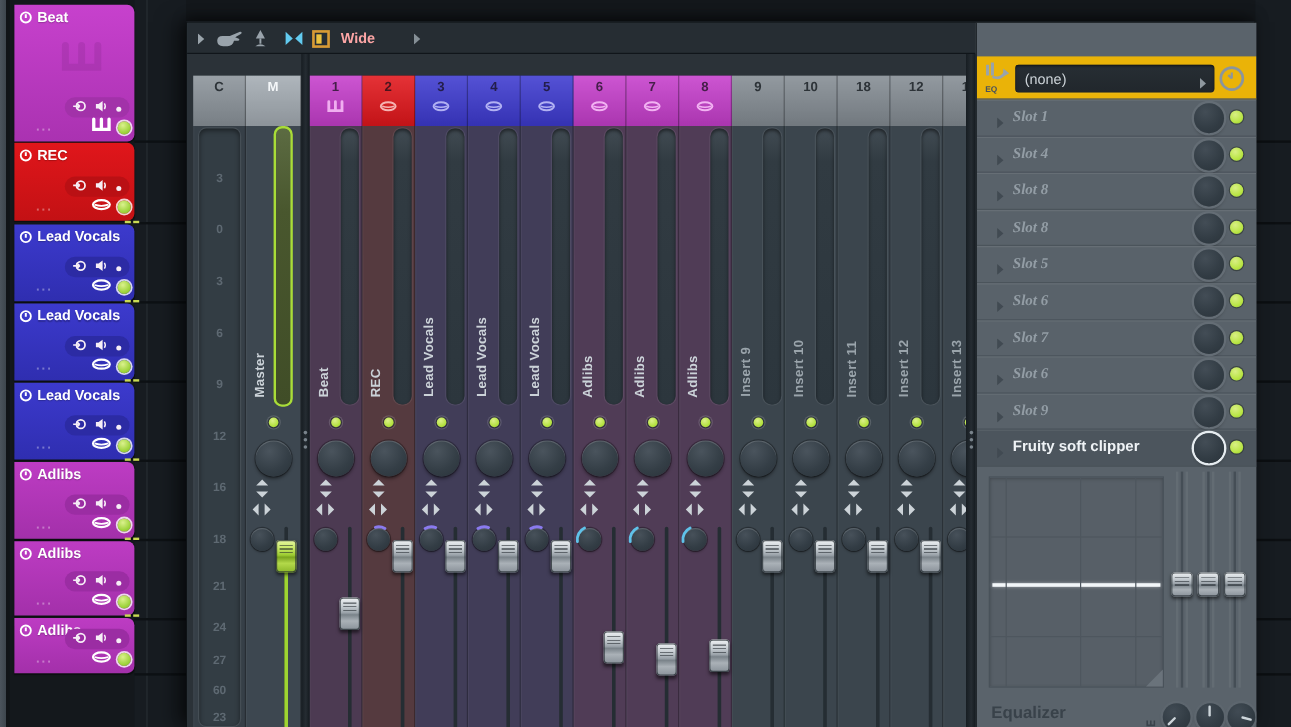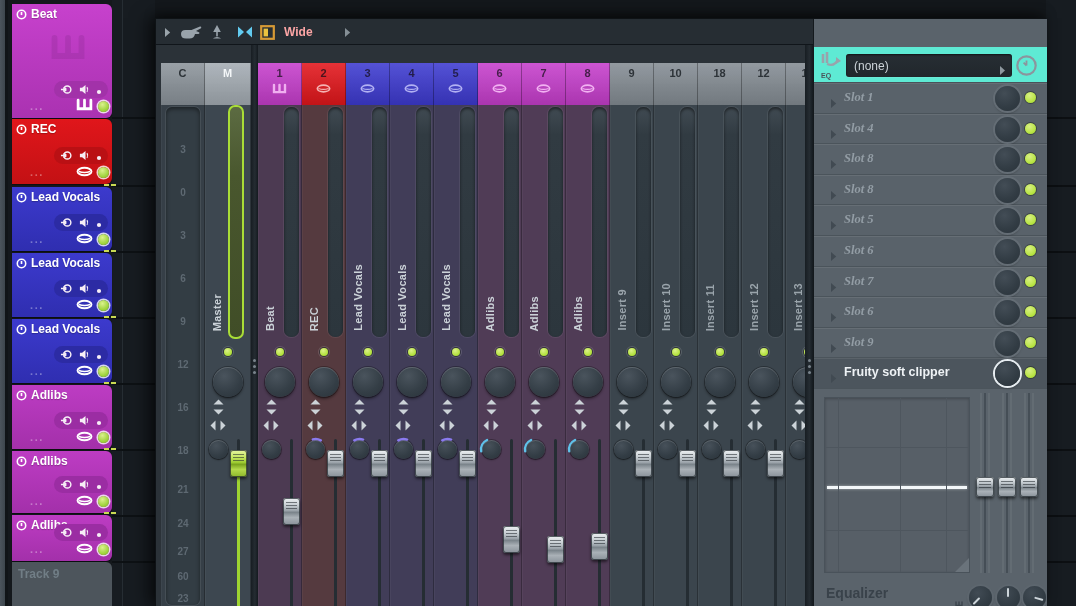--- a/index.html
+++ b/index.html
@@ -59,21 +59,21 @@
     background:repeating-linear-gradient(180deg,rgba(28,34,40,.55) 0 1px,transparent 1px 3px);}
   .fhandle.green{background:linear-gradient(180deg,#e7f6a2,#c4e65f 28%,#9ccb30 47%,#7aa41e 53%,#b3d94a 72%,#8cb72a);}
   .vdiv{position:absolute;top:26px;bottom:0;background:linear-gradient(90deg,#171d22,#252c32 55%,#141a1f);z-index:2;}
   .vdiv .dots{position:absolute;left:50%;top:314px;width:3px;height:3px;margin-left:-1.5px;border-radius:50%;background:#79838b;box-shadow:0 6px 0 #79838b,0 12px 0 #79838b;}
 
   
   .fx{position:absolute;left:657px;top:0;width:234px;height:588px;background:#5a636b;border-left:1px solid #14191d;overflow:hidden;}
   .fx-titlebar{position:absolute;left:0;top:0;width:100%;height:28px;background:linear-gradient(#545d64,#4a535a);border-bottom:1px solid #3a4248;}
   .fx-title{position:absolute;left:10px;top:7px;font:700 12px "Liberation Sans",sans-serif;color:#e3e9ed;}
   .winbtn{position:absolute;top:7px;width:16px;height:14px;display:flex;align-items:center;justify-content:center;cursor:default;}
-  .fx-preset{position:absolute;left:0;top:28px;width:100%;height:36px;background:#5eead4;border-bottom:1px solid #4a525a;padding-left:24px;}
+  .fx-preset{position:absolute;left:0;top:28px;width:100%;height:36px;background:#eab308;border-bottom:1px solid #4a525a;padding-left:24px;}
   .dropdown{position:absolute;left:32px;top:7px;width:166px;height:23px;background:linear-gradient(#272e34,#21272c);border-radius:3px;box-shadow:inset 0 1px 2px rgba(0,0,0,.6),0 1px 0 rgba(255,255,255,.08);}
   .dropdown .val{position:absolute;left:8px;top:5px;font:12px "Liberation Sans",sans-serif;color:#ccd3d8;}
   .dropdown .arr{position:absolute;right:6px;top:7px;}
   .clock{position:absolute;left:201px;top:7px;}
   .eqicon{position:absolute;left:4px;top:4px;width:26px;height:28px;}
   .eqicon .t{position:absolute;left:3px;bottom:0;font:700 7px "Liberation Sans",sans-serif;color:#4a535a;}
   .slot-row{position:absolute;left:0;width:100%;background:#59626a;border-bottom:1px solid #4b545b;box-shadow:inset 0 1px 0 rgba(255,255,255,.08);}
   .slot-row.active{background:#4c555d;}
   .slot-tri{position:absolute;left:16px;top:11px;}
   .slot-label{position:absolute;left:30px;top:7px;font:italic 700 12.5px "Liberation Serif","Liberation Sans",sans-serif;color:#939da5;}
@@ -339,23 +339,20 @@
         </div>
         <div class="pl-foot">
           <div><svg width="17" height="11" viewBox="0 0 18 11">
               <ellipse cx="9" cy="5.5" rx="7.4" ry="4" fill="none" stroke="#ffffff" stroke-width="2"></ellipse>
               <path d="M3 5.5 Q9 7.6 15 5.5" fill="none" stroke="#ffffff" stroke-width="1.5"></path>
             </svg></div>
           <div class="pl-led"></div>
         </div>
       </div>
     </div>
-  <div class="pl-empty">
-    <span class="pl-empty-label">Track 9</span>
-  </div>
   <div class="right-strip" id="rightStrip">
       <div class="hline" style="top: 117px;"></div>
       <div class="hline" style="top: 185px;"></div>
       <div class="hline" style="top: 251px;"></div>
       <div class="hline" style="top: 317px;"></div>
       <div class="hline" style="top: 383px;"></div>
       <div class="hline" style="top: 449px;"></div>
       <div class="hline" style="top: 515px;"></div>
       <div class="hline" style="top: 561px;"></div>
     </div>

